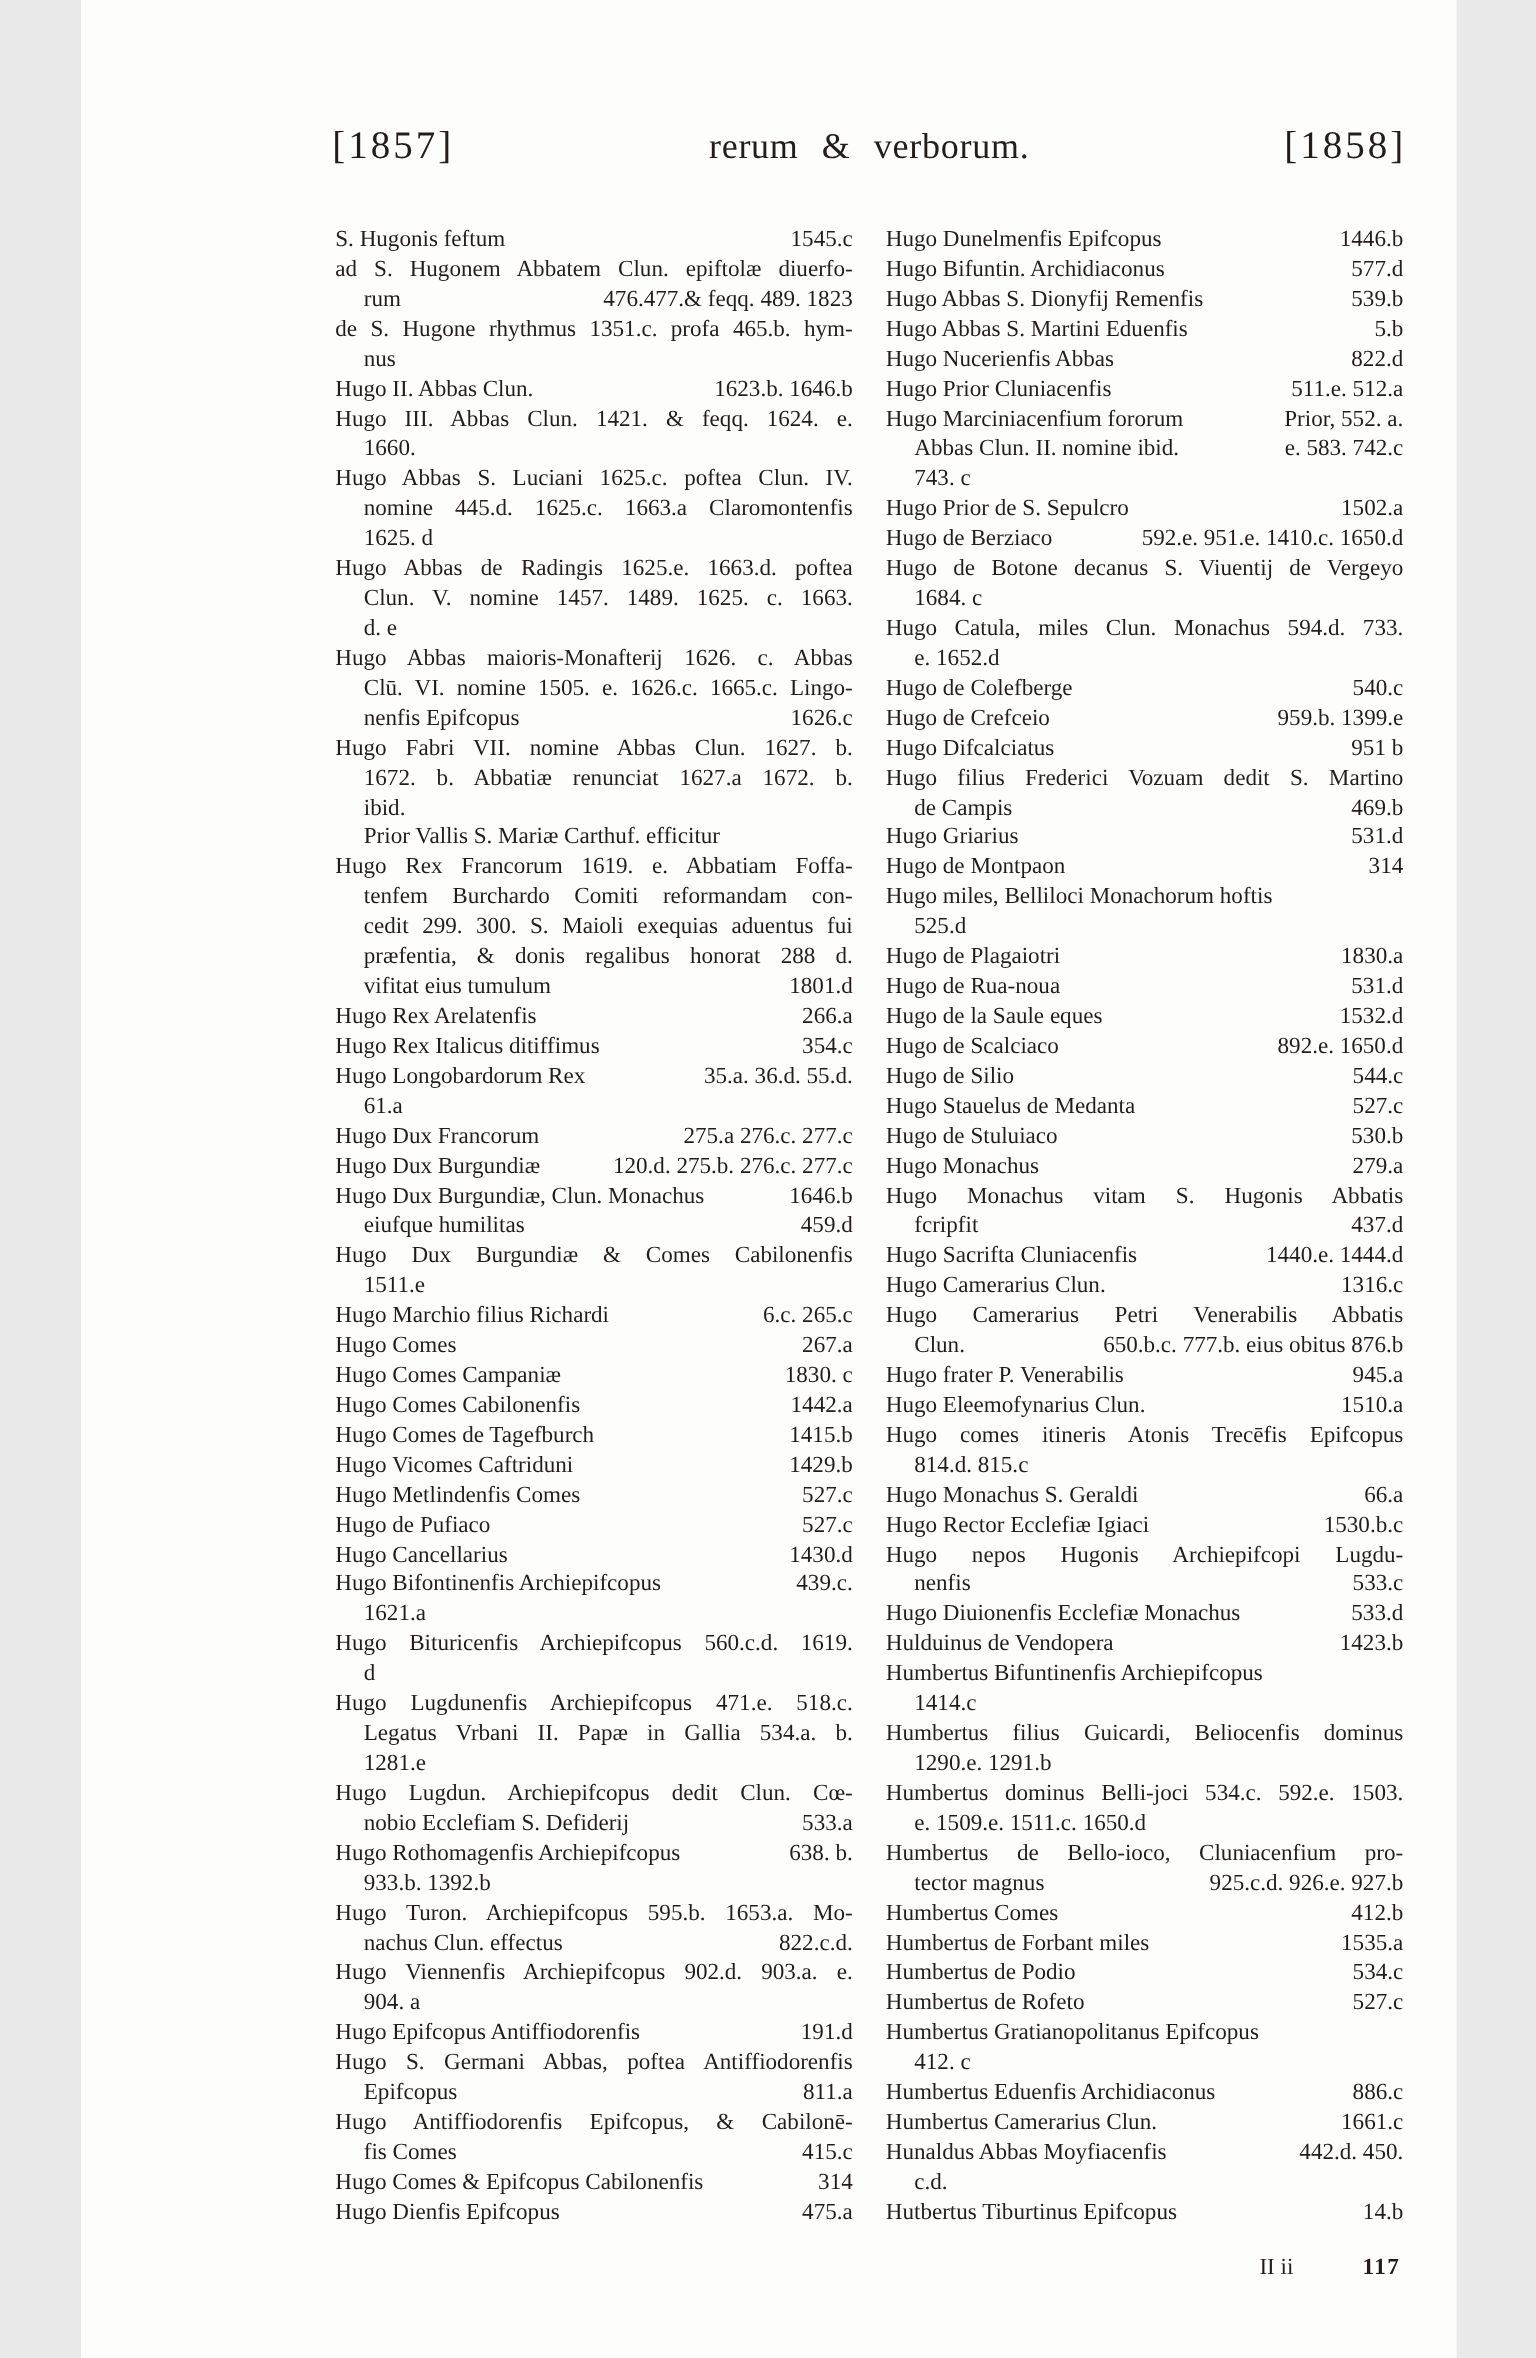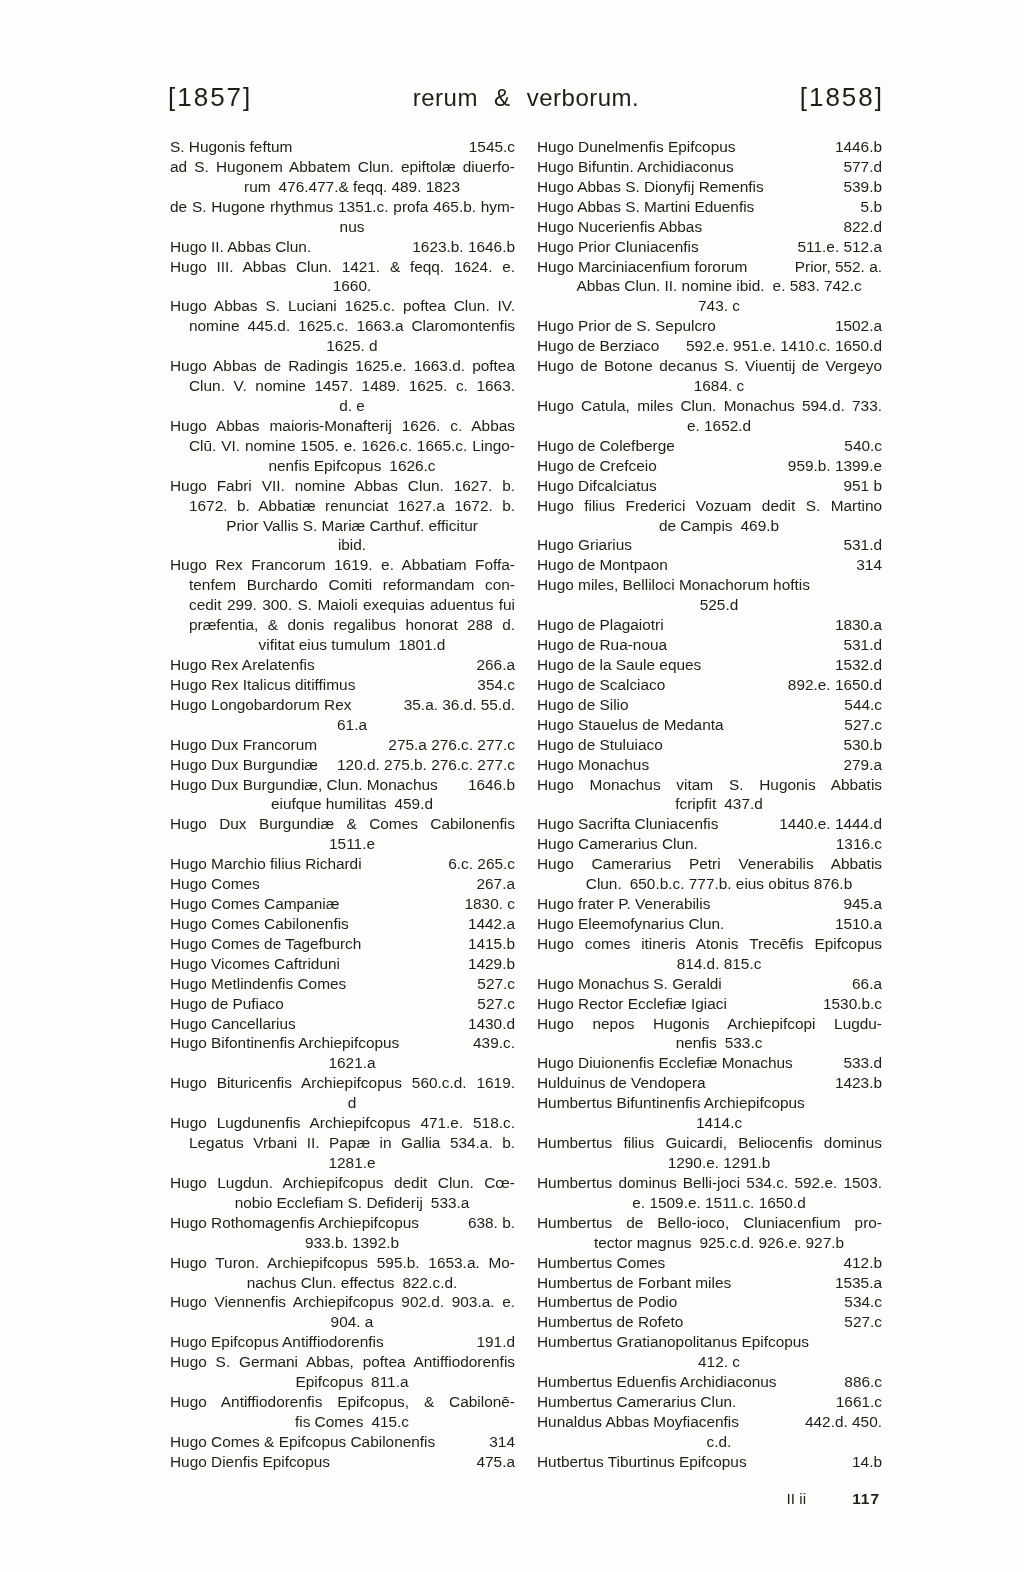--- a/index.html
+++ b/index.html
@@ -1,40 +1,40 @@
 <!DOCTYPE html>
 <html><head>
 <meta charset="utf-8">
 <style>
   html,body { margin:0; padding:0; background:#e9e9e9; }
   .page {
     position:relative;
-    width:1024px; height:1572px;
+    width:917px; height:1572px;
     margin:0 auto;
     background:#fdfdfc;
     color:#221d18;
-    font-family:Liberation Sans, sans-serif;
+    font-family:Liberation Serif, serif;
     overflow:hidden;
   }
   .header {
     position:absolute; top:82px; left:168px; width:716px;
     display:flex; justify-content:space-between; align-items:baseline;
   }
   .folio { font-size:26px; letter-spacing:2px; }
   .running-title { font-size:24px; letter-spacing:0.5px; word-spacing:9px; }
   .cols {
-    position:absolute; top:137px; left:170px; width:712px;
+    position:absolute; top:150px; left:170px; width:712px;
     display:flex; gap:22px;
   }
   .col { width:345px; font-size:15.4px; }
   .line {
     display:flex; justify-content:space-between; align-items:baseline;
     height:19.93px; line-height:19.93px; white-space:nowrap;
   }
-  .line.ind { padding-left:19px;justify-content:center; }
+  .line.ind { padding-left:19px; }
   .line.just .lt { display:block; width:100%; text-align:justify; text-align-last:justify; }
   .lt { flex:0 1 auto; }
   .lr { flex:0 0 auto; padding-left:8px; }
   .sig-line {
     display:flex; justify-content:flex-end; align-items:baseline; gap:46px;
     height:19.93px; line-height:19.93px; padding-right:2px; margin-top:17px;
   }
   .sig-number { font-weight:bold; letter-spacing:1px; }
 </style>
 </head>
@@ -104,24 +104,24 @@
           <span class="lt">nenfis Epifcopus</span>
           <span class="lr">1626.c</span>
         </div>
         <div class="line just">
           <span class="lt">Hugo Fabri VII. nomine Abbas Clun. 1627. b.</span>
         </div>
         <div class="line ind just">
           <span class="lt">1672. b. Abbatiæ renunciat 1627.a 1672. b.</span>
         </div>
         <div class="line ind">
+          <span class="lt">ibid.</span>
+        </div>
+        <div class="line ind">
           <span class="lt">Prior Vallis S. Mariæ Carthuf. efficitur</span>
-        </div>
-        <div class="line ind">
-          <span class="lt">ibid.</span>
         </div>
         <div class="line just">
           <span class="lt">Hugo Rex Francorum 1619. e. Abbatiam Foffa-</span>
         </div>
         <div class="line ind just">
           <span class="lt">tenfem Burchardo Comiti reformandam con-</span>
         </div>
         <div class="line ind just">
           <span class="lt">cedit 299. 300. S. Maioli exequias aduentus fui</span>
         </div>

